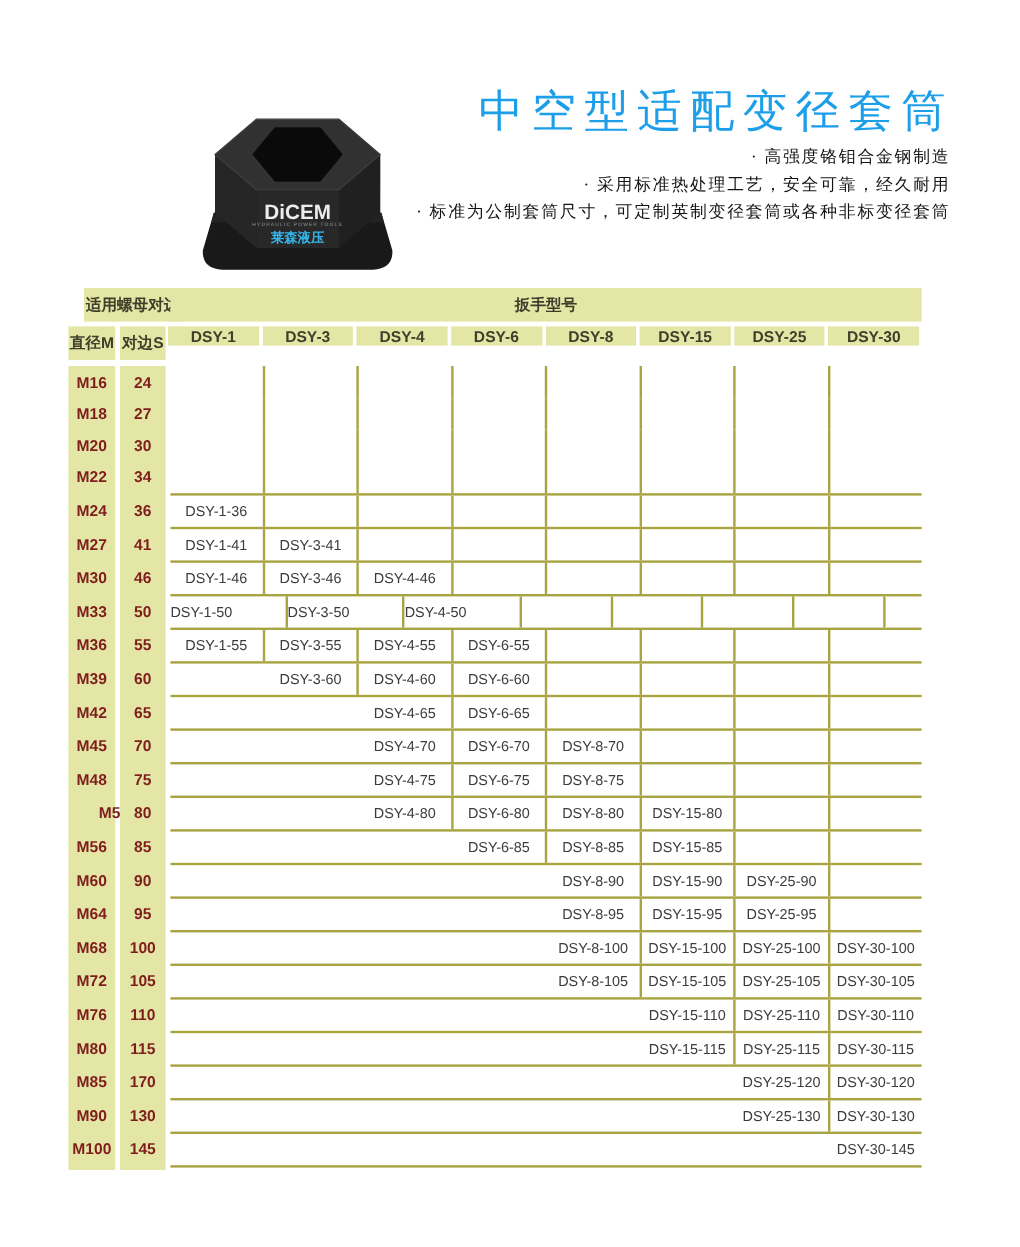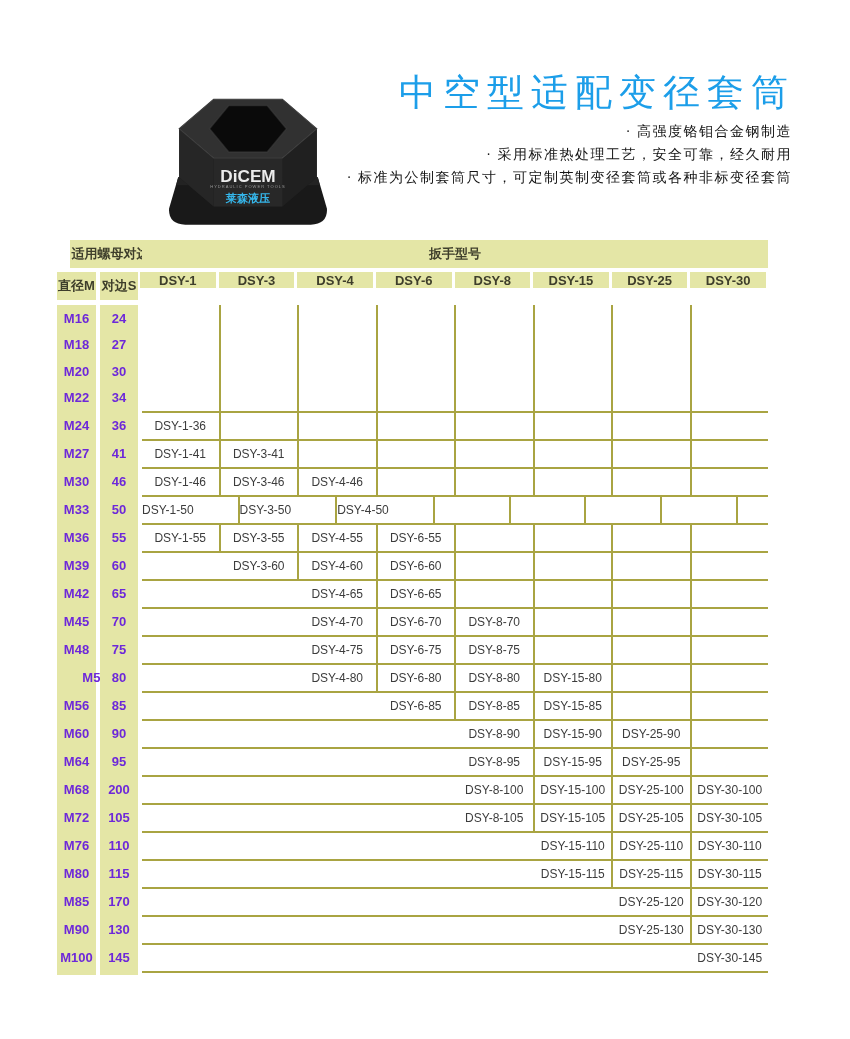--- a/index.html
+++ b/index.html
@@ -20,21 +20,21 @@
   
   .hcell{position:absolute;background:#E4E6A6;color:#3E3E2B;font-weight:bold;
          font-size:13px;display:flex;align-items:center;justify-content:center;}
   .dsy-headers{position:absolute;left:140px;top:272px;width:626px;height:16px;
                display:flex;gap:3px;}
   .dsy-headers .dcell{flex:1;background:#E4E6A6;color:#3E3E2B;font-weight:bold;
                font-size:13px;display:flex;align-items:center;justify-content:center;}
 
   .strip{position:absolute;top:305px;height:670px;background:#E4E6A6;}
   .srow{display:flex;align-items:center;justify-content:center;
-        font-weight:bold;font-size:13px;color:#6d28d9;box-sizing:border-box;}
+        font-weight:bold;font-size:13px;color:#7f1d1d;box-sizing:border-box;}
 
   .grid{position:absolute;left:142px;top:305px;width:626px;
         border-bottom:2px solid #A9A442;}
   .grow{display:flex;box-sizing:border-box;}
   .grow.bt{border-top:2px solid #A9A442;}
   .gcell{flex:1;display:flex;align-items:center;justify-content:center;
          font-size:12px;color:#3C3C3C;box-sizing:border-box;white-space:nowrap;}
   .gcell.vb{border-left:2px solid #A9A442;}
   .gcell.vt{border-left:2px solid transparent;}
 </style>
@@ -125,21 +125,21 @@
       <div class="srow" style="height: 28px;">50</div>
       <div class="srow" style="height: 28px;">55</div>
       <div class="srow" style="height: 28px;">60</div>
       <div class="srow" style="height: 28px;">65</div>
       <div class="srow" style="height: 28px;">70</div>
       <div class="srow" style="height: 28px;">75</div>
       <div class="srow" style="height: 28px;">80</div>
       <div class="srow" style="height: 28px;">85</div>
       <div class="srow" style="height: 28px;">90</div>
       <div class="srow" style="height: 28px;">95</div>
-      <div class="srow" style="height: 28px;">200</div>
+      <div class="srow" style="height: 28px;">100</div>
       <div class="srow" style="height: 28px;">105</div>
       <div class="srow" style="height: 28px;">110</div>
       <div class="srow" style="height: 28px;">115</div>
       <div class="srow" style="height: 28px;">170</div>
       <div class="srow" style="height: 28px;">130</div>
       <div class="srow" style="height: 28px;">145</div>
     </div>
 
   <div class="grid" id="grid">
       <div class="grow" style="height: 26.5px;">

